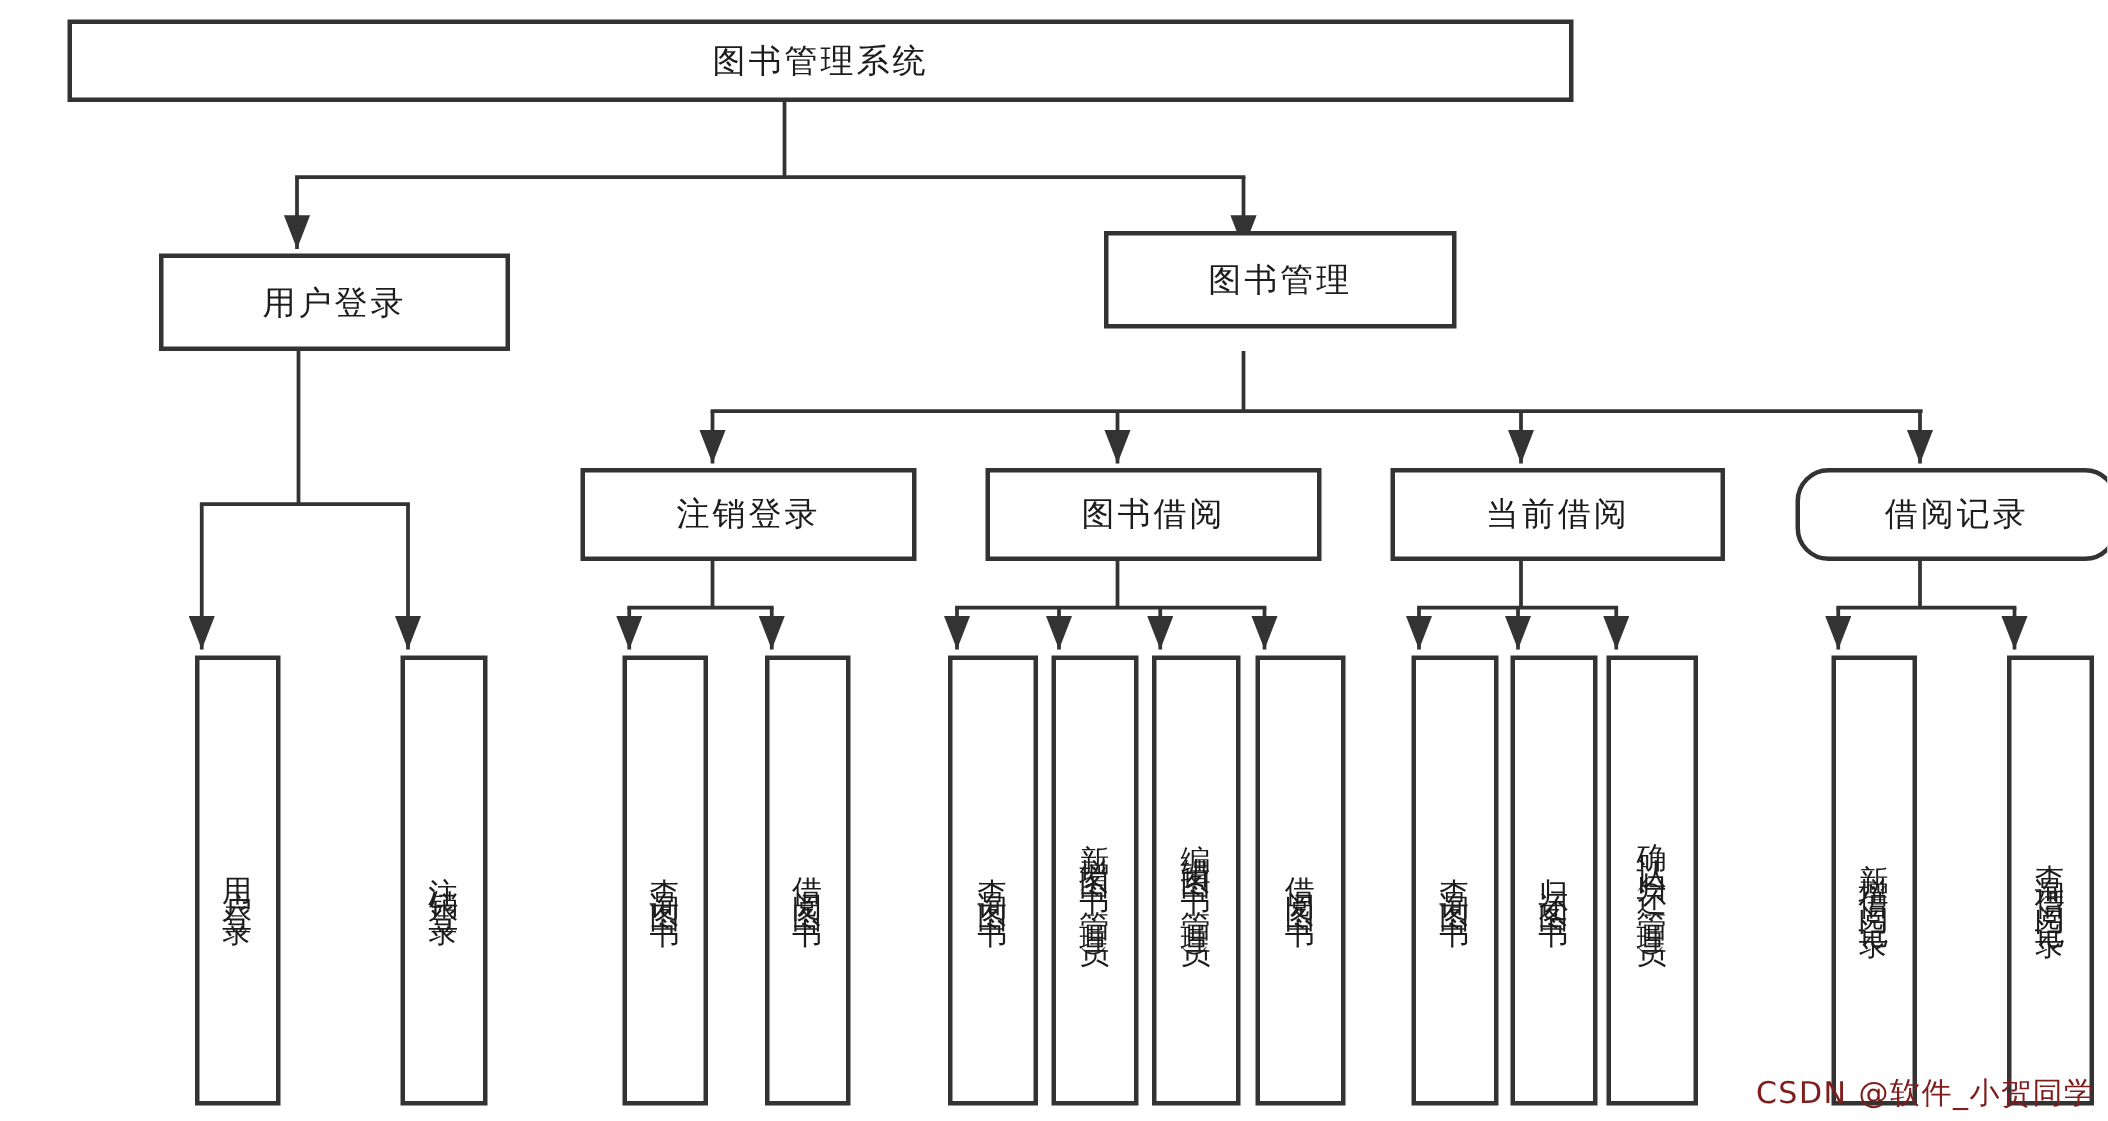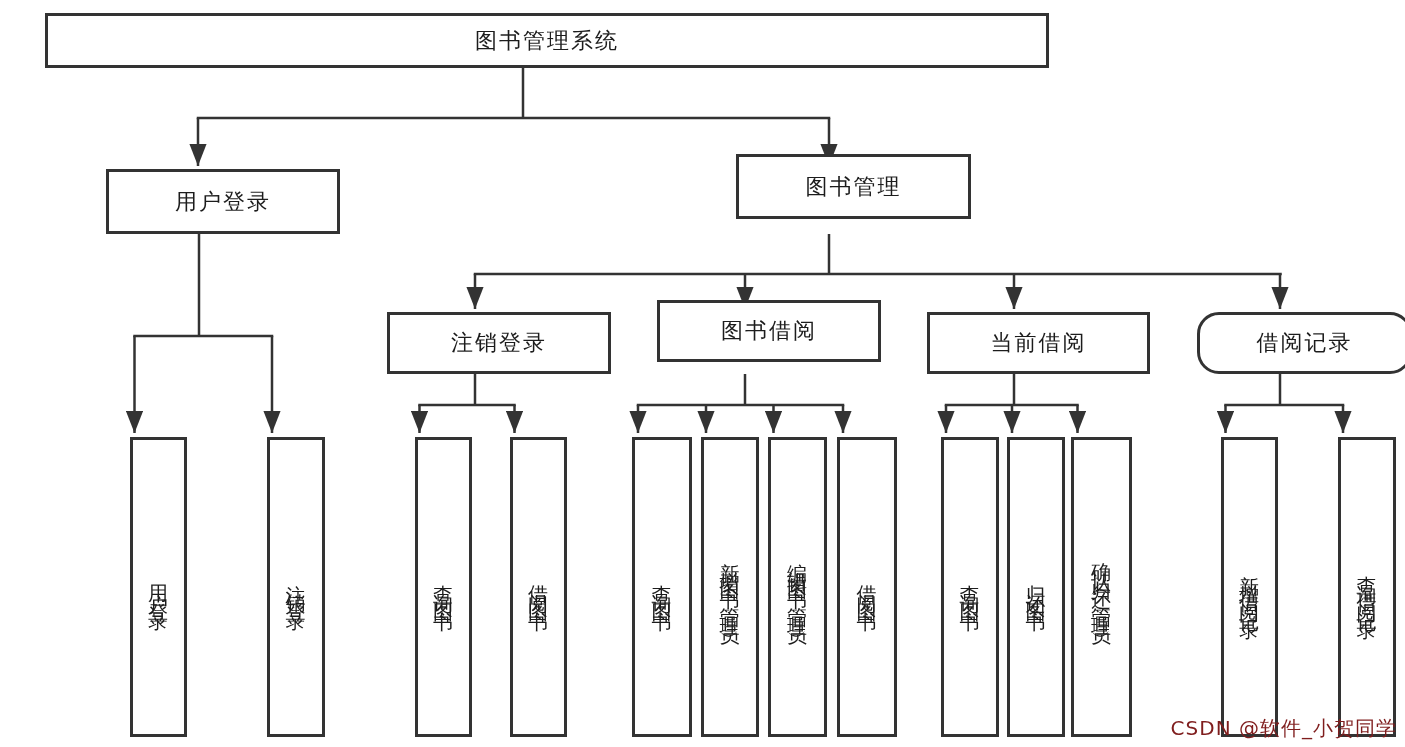--- a/index.html
+++ b/index.html
@@ -137,21 +137,21 @@
   <div class="box" style="left:82px; top:169px; width:234px; height:65px;">
     <span class="h-label">用户登录</span>
   </div>
   <div class="box" style="left:712px; top:154px; width:235px; height:65px;">
     <span class="h-label">图书管理</span>
   </div>
 
   <div class="box" style="left:363px; top:312px; width:224px; height:62px;">
     <span class="h-label">注销登录</span>
   </div>
-  <div class="box" style="left:633px; top:300px; width:224px; height:62px;">
+  <div class="box" style="left:633px; top:312px; width:224px; height:62px;">
     <span class="h-label">图书借阅</span>
   </div>
   <div class="box" style="left:903px; top:312px; width:223px; height:62px;">
     <span class="h-label">当前借阅</span>
   </div>
   <div class="box" style="left:1173px; top:312px; width:215px; height:62px;border-radius:22px;">
     <span class="h-label">借阅记录</span>
   </div>
 
   <div class="box leaf" style="left:106px; width:57px;">

